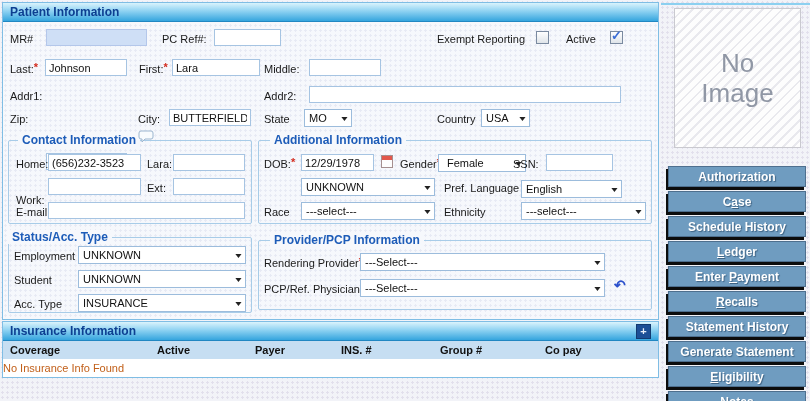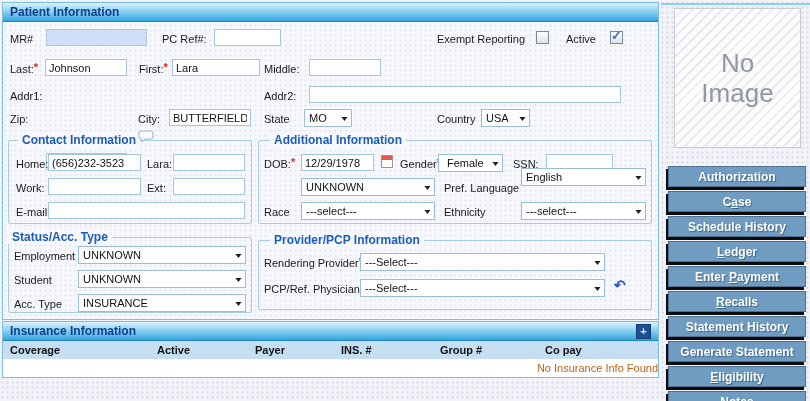--- a/index.html
+++ b/index.html
@@ -68,52 +68,52 @@
   #lbl-addr1{left:10px;top:90px;} #inp-addr1{left:46px;top:86px;width:210px;}
   #lbl-addr2{left:264px;top:90px;} #inp-addr2{left:309px;top:86px;width:312px;}
   
   #lbl-zip{left:10px;top:113px;} #inp-zip{left:46px;top:109px;width:81px;margin-top:44px;}
   #lbl-city{left:138px;top:113px;} #inp-city{left:169px;top:109px;width:82px;}
   #lbl-state{left:264px;top:113px;} #sel-state{left:304px;top:109px;width:48px;}
   #lbl-country{left:437px;top:113px;} #sel-country{left:481px;top:109px;width:49px;}
   
   #lbl-home{left:16px;top:158px;} #inp-home{left:48px;top:154px;width:93px;}
   #lbl-cell{left:147px;top:158px;} #inp-cell{left:173px;top:154px;width:72px;}
-  #lbl-work{left:16px;top:182px;text-align:right;} #inp-work{left:48px;top:178px;width:93px;}
+  #lbl-work{left:16px;top:194px;text-align:right;} #inp-work{left:48px;top:178px;width:93px;}
   #lbl-ext{left:147px;top:182px;} #inp-ext{left:173px;top:178px;width:72px;}
   #lbl-email{left:16px;top:206px;} #inp-email{left:48px;top:202px;width:197px;}
   
   #lbl-dob{left:264px;top:158px;} #inp-dob{left:301px;top:154px;width:73px;}
   #icon-cal{position:absolute;left:381px;top:155px;width:12px;height:13px;
     border:1px solid #a58f8f; background:linear-gradient(#e2574b 0 4px, #fdfdfd 4px);}
-  #lbl-gender{left:400px;top:158px;} #sel-gender{left:438px;top:154px;width:65px;padding-left:8px;}
+  #lbl-gender{left:400px;top:158px;} #sel-gender{left:438px;top:154px;width:88px;padding-left:8px;}
   #lbl-ssn{left:513px;top:158px;} #inp-ssn{left:546px;top:154px;width:67px;}
   #lbl-marital{left:264px;top:182px;padding-left:44px;} #sel-marital{left:301px;top:178px;width:134px;}
-  #lbl-preflang{left:444px;top:182px;} #sel-preflang{left:521px;top:168px;width:125px;}
+  #lbl-preflang{left:444px;top:182px;} #sel-preflang{left:521px;top:180px;width:101px;}
   #lbl-race{left:264px;top:206px;} #sel-race{left:301px;top:202px;width:134px;}
   #lbl-ethnicity{left:444px;top:206px;} #sel-ethnicity{left:521px;top:202px;width:125px;}
   
   #lbl-employment{left:14px;top:250px;} #sel-employment{left:78px;top:246px;width:168px;}
   #lbl-student{left:14px;top:274px;} #sel-student{left:78px;top:270px;width:168px;}
   #lbl-acctype{left:14px;top:298px;} #sel-acctype{left:78px;top:294px;width:168px;}
   
   #lbl-rendering{left:264px;top:257px;} #sel-rendering{left:360px;top:253px;width:245px;}
   #lbl-pcp{left:264px;top:283px;} #sel-pcp{left:360px;top:279px;width:245px;}
   #icon-undo{position:absolute;left:614px;top:277px;font-size:14px;font-weight:bold;
     color:#2b50cc;cursor:pointer;}
   
   #btn-add-ins{position:absolute;left:636px;top:324px;width:15px;height:15px;background:#1c4f96;
     border:1px solid #123a70;color:#e8eef8;font-size:11px;font-weight:bold;line-height:13px;
     text-align:center;cursor:pointer;}
   #ins-cols{position:absolute;left:3px;top:341px;width:655px;height:18px;background:#c6def2;}
   .col-h{position:absolute;font-size:11px;font-weight:bold;color:#111;top:344px;}
   #col-coverage{left:10px;} #col-active{left:157px;} #col-payer{left:255px;}
   #col-ins{left:341px;} #col-group{left:440px;} #col-copay{left:545px;}
   #ins-empty-row{position:absolute;left:3px;top:359px;width:655px;height:18px;background:#fff;}
-  #ins-empty{position:absolute;left:3px;top:362px;width:655px;text-align:right;
+  #ins-empty{position:absolute;left:3px;top:362px;width:655px;text-align:left;
     font-size:11px;color:#c2601a;}
 
   
   #sidebar-topline{position:absolute;left:661px;top:3px;width:149px;height:2px;background:#8cd0f0;}
   #no-image{position:absolute;left:674px;top:8px;width:127px;height:140px;
     border:1px solid #c9c9cf;
     background:repeating-linear-gradient(135deg,#fdfdfd 0 5px,#e9e9ee 5px 7px);
     display:flex;align-items:center;justify-content:center;}
   #no-image-text{width:84px;text-align:center;font-size:26px;line-height:30px;
     color:#9097a5;font-weight:normal;}

